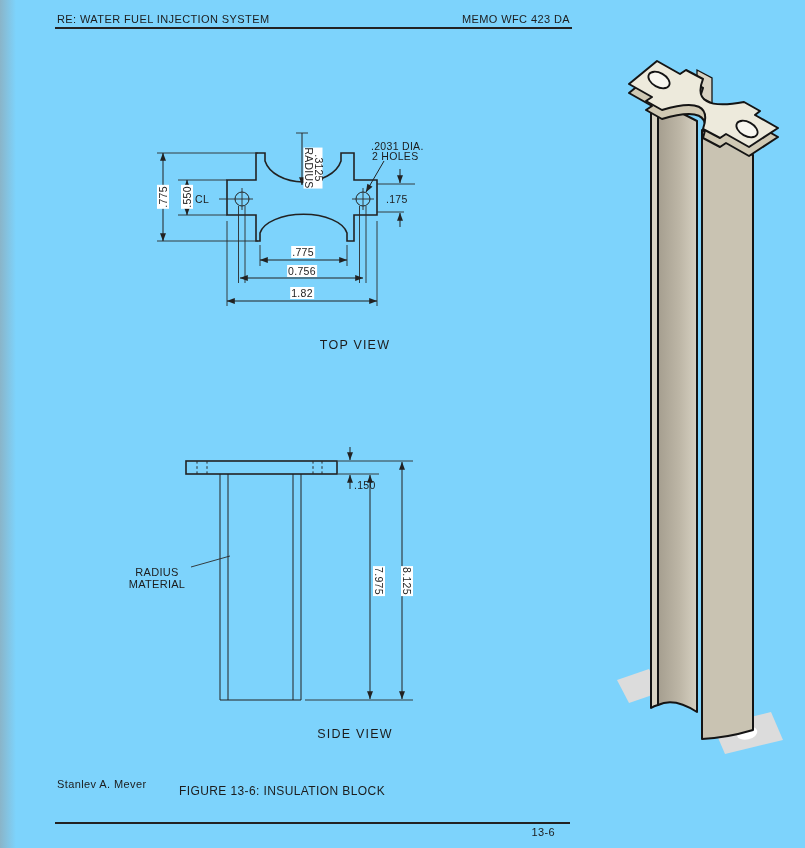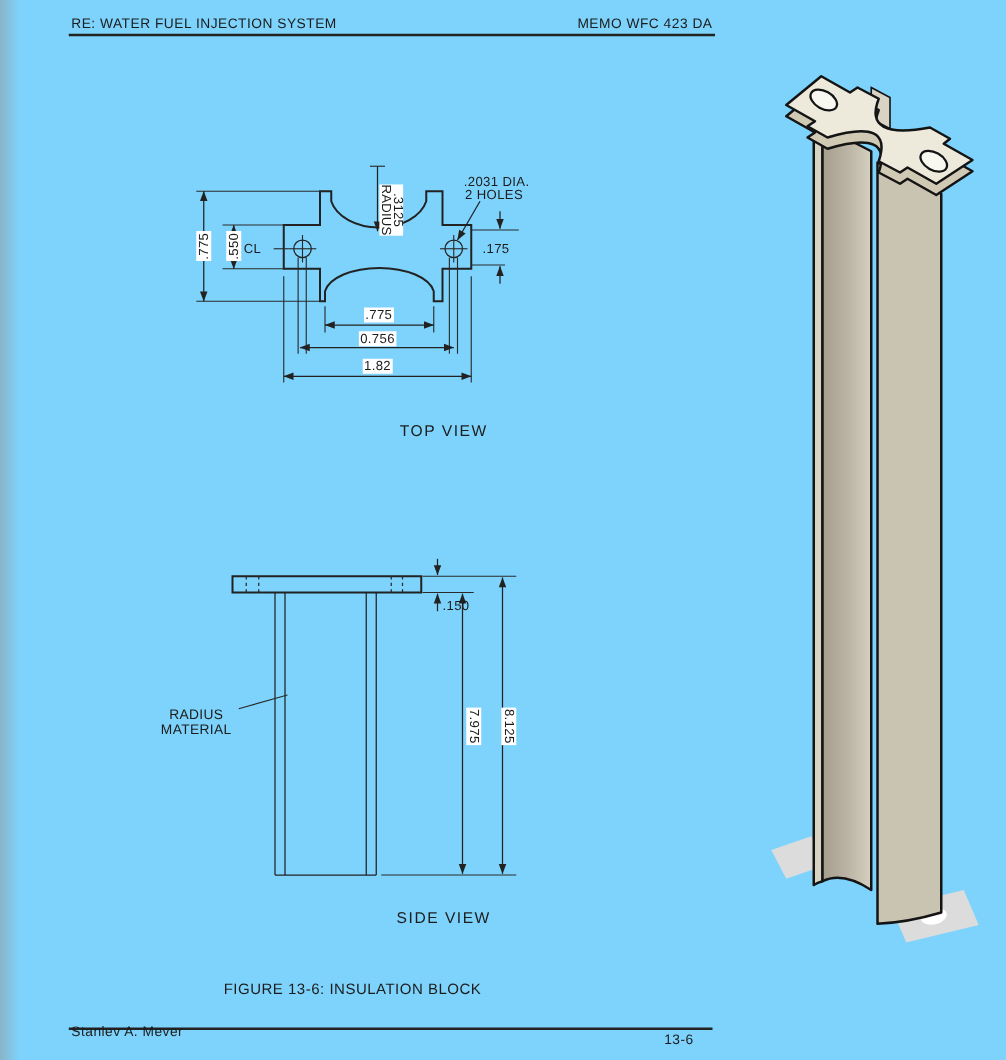--- a/index.html
+++ b/index.html
@@ -170,15 +170,15 @@
   <div class="txt dim" style="left:354px;top:431px;margin-top:48px;">.150</div>
   <div class="txt dim bg rotcw" style="left:379px;top:581px;">7.975</div>
   <div class="txt dim bg rotcw" style="left:407px;top:581px;">8.125</div>
   <div class="txt mat" style="left:157px;top:566px;">RADIUS</div>
   <div class="txt mat" style="left:157px;top:578px;">MATERIAL</div>
   <div class="txt cap" style="left:311px;top:727px;">SIDE VIEW</div>
 
   <div class="txt figcap" style="left:282px;top:784px;">FIGURE 13-6: INSULATION BLOCK</div>
 
   <div class="rule" style="left:55px;top:822px;width:515px;height:1.8px;"></div>
-  <div class="txt hdr" style="left:57px;top:778px;margin-top:42px;">Stanlev A. Mever</div>
+  <div class="txt hdr" style="left:57px;top:778px;">Stanlev A. Mever</div>
   <div class="txt hdr" style="left:500px;top:826px;width:55px;text-align:right;">13-6</div>
 </div>
 
 </body></html>

